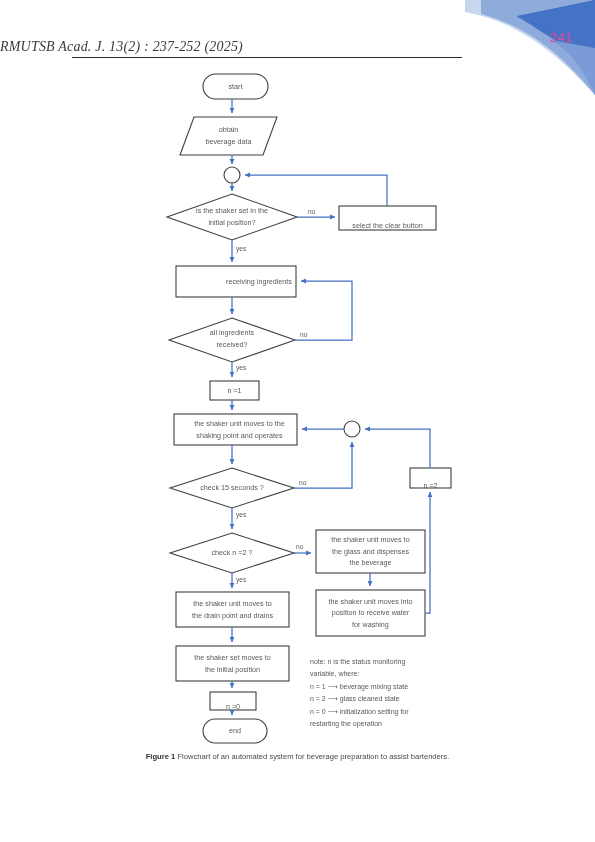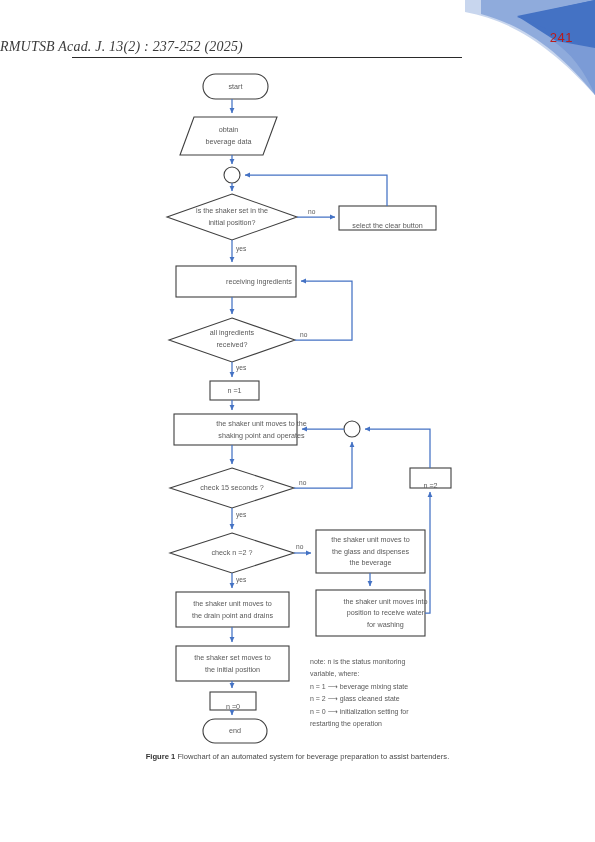--- a/index.html
+++ b/index.html
@@ -23,21 +23,21 @@
     right: 0;
     width: 140px;
     height: 95px;
     pointer-events: none;
   }
   #page-number {
     position: absolute;
     top: 30px;
     right: 22px;
     font-size: 13px;
-    color: #b91c1c;
+    color: #ec4899;
     letter-spacing: .5px;
   }
   #journal-ref {
     position: absolute;
     top: 39px;
     left: 0;
     width: 463px;
     text-align: left;
     font-family: "Liberation Serif", serif;
     font-style: italic;
@@ -197,29 +197,29 @@
 <div class="node-label" style="left:203px;top:74px;width:65px;height:25px;text-align:center;">start</div>
 <div class="node-label" style="left:182px;top:117px;width:93px;height:38px;">obtain
 beverage data</div>
 <div class="node-label" style="left:172px;top:197px;width:120px;height:40px;">is the shaker set in the
 initial position?</div>
 <div class="node-label" style="left:339px;top:206px;width:97px;height:40px;">select the clear button</div>
 <div class="node-label" style="left:176px;top:266px;width:120px;height:31px;padding-left:23px;">receiving ingredients</div>
 <div class="node-label" style="left:178px;top:320px;width:108px;height:38px;">all ingredients
 received?</div>
 <div class="node-label" style="left:210px;top:381px;width:49px;height:19px;">n =1</div>
-<div class="node-label" style="left:188px;top:414px;width:105px;height:31px;padding-left:21px;">the shaker unit moves to the
+<div class="node-label" style="left:166px;top:414px;width:105px;height:31px;padding-left:21px;">the shaker unit moves to the
 shaking point and operates</div>
 <div class="node-label" style="left:178px;top:480px;width:108px;height:16px;">check 15 seconds ?</div>
 <div class="node-label" style="left:178px;top:545px;width:108px;height:16px;">check n =2  ?</div>
 <div class="node-label" style="left:410px;top:468px;width:41px;height:36px;">n =2</div>
 <div class="node-label" style="left:316px;top:530px;width:109px;height:43px;">the shaker unit moves to
 the glass and dispenses
 the beverage</div>
-<div class="node-label" style="left:331px;top:590px;width:109px;height:46px;border-radius:10px;">the shaker unit moves into
+<div class="node-label" style="left:316px;top:590px;width:109px;height:46px;border-radius:10px;">the shaker unit moves into
 position to receive water
 for washing</div>
 <div class="node-label" style="left:176px;top:592px;width:113px;height:35px;">the shaker unit moves to
 the drain point and drains</div>
 <div class="node-label" style="left:176px;top:646px;width:113px;height:35px;">the shaker set moves to
 the initial position</div>
 <div class="node-label" style="left:210px;top:692px;width:46px;height:30px;">n =0</div>
 <div class="node-label" style="left:203px;top:719px;width:64px;height:24px;">end</div>
 
 <div class="edge-label" style="left:308px;top:208px;">no</div>

